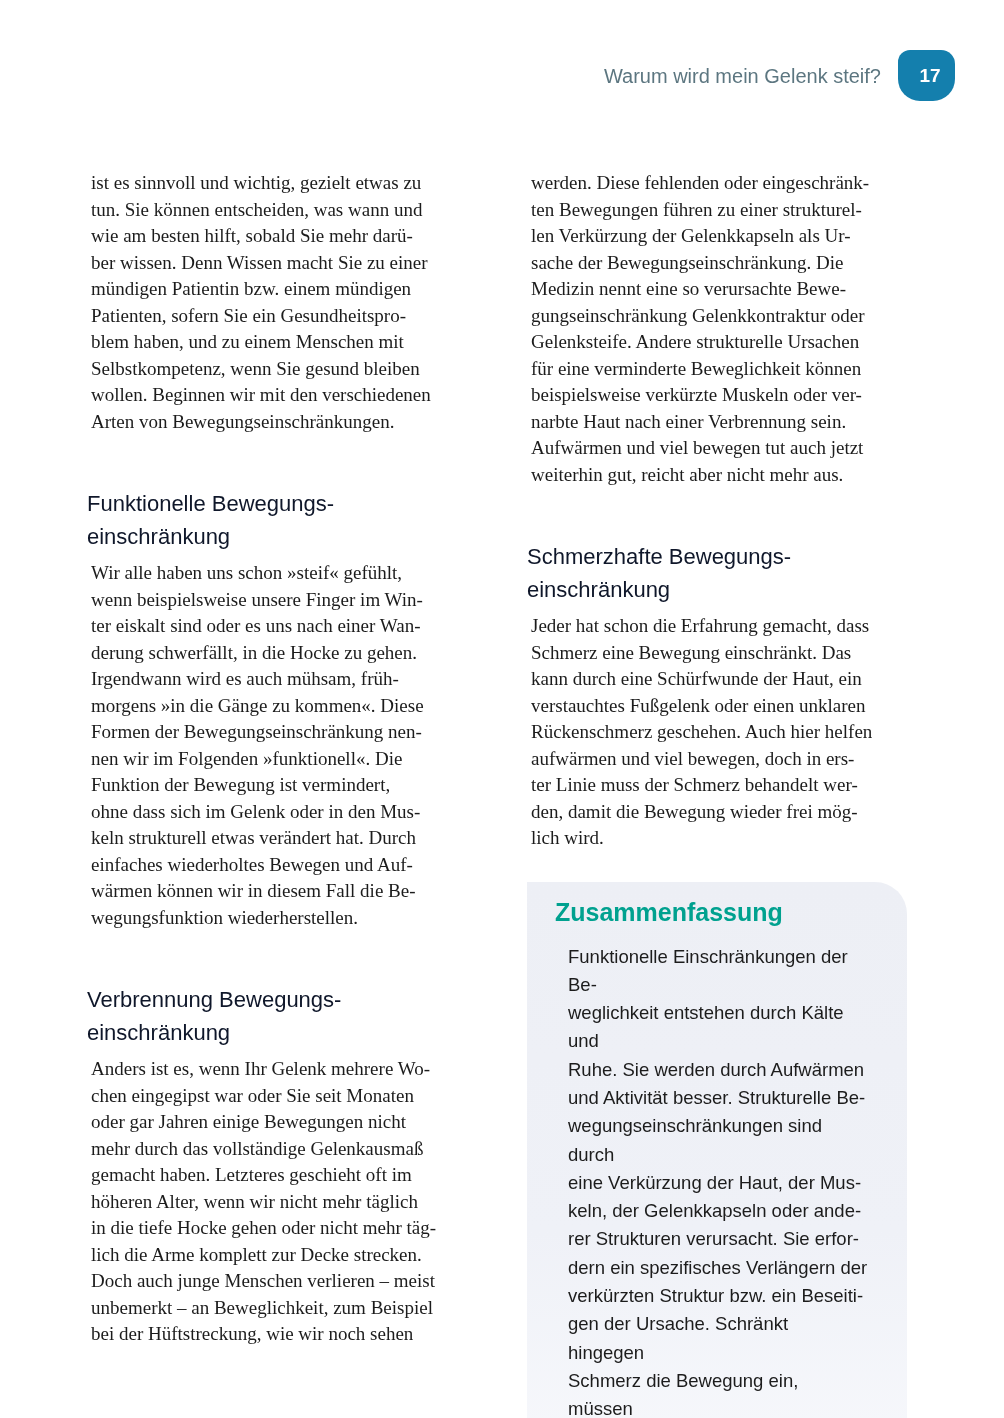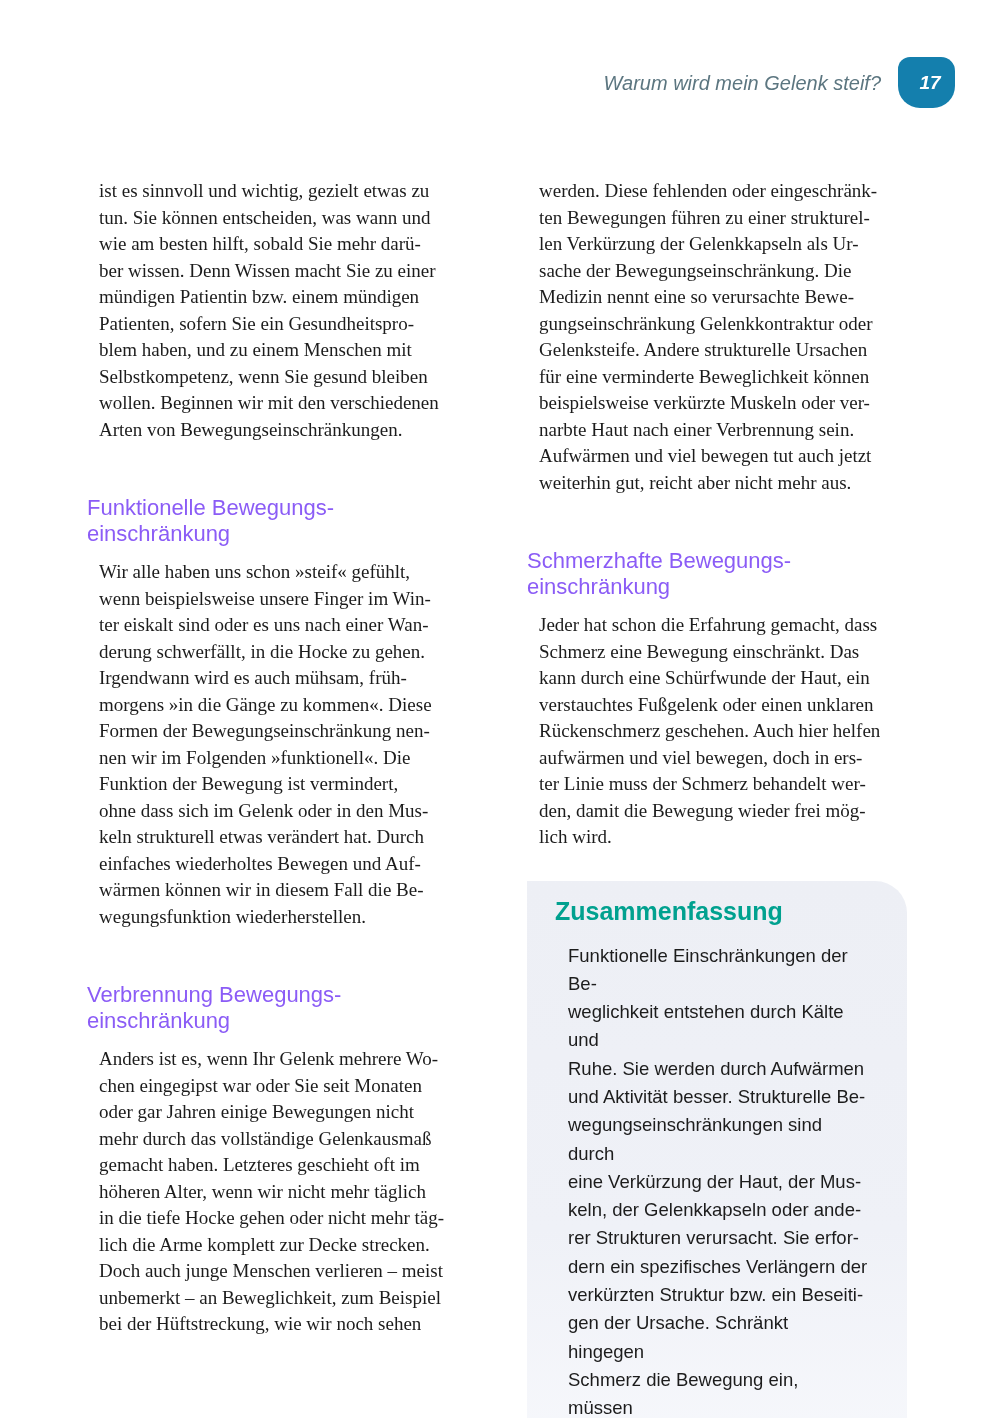--- a/index.html
+++ b/index.html
@@ -13,25 +13,24 @@
     height: 1418px;
     background: #ffffff;
     overflow: hidden;
     font-family: "Liberation Serif", serif;
     color: #1c1c1c;
   }
 
   
   .page-header {
     position: absolute;
-    top: 57px;
+    top: 50px;
     right: 49px;
     display: flex;
     align-items: center;
-    font-style: italic;
   }
   .running-head {
     font-family: "Liberation Sans", sans-serif;
     font-size: 20px;
     color: #5c7680;
     margin-right: 17px;
     line-height: 50px;
   }
   .page-number-badge {
     width: 50px;
@@ -50,33 +49,33 @@
 
   
   .col {
     position: absolute;
     top: 166px;
   }
   .col-left  { left: 87px;  width: 384px; }
   .col-right { left: 527px; width: 384px; }
 
   .body-text {
-    margin: 12px;
+    margin: 4px;
     font-size: 19px;
     line-height: 26.5px;
     white-space: pre-line;
     color: #1c1c1c;
   }
   .section-heading {
     margin: 52px 0 7px 0;
     font-family: "Liberation Sans", sans-serif;
     font-size: 22px;
     font-weight: 400;
-    line-height: 26px;
-    color: #8b5cf6;
+    line-height: 33px;
+    color: #0f172a;
     white-space: pre-line;
   }
 
   
   .summary-box {
     margin-top: 30px;
     width: 380px;
     box-sizing: border-box;
     background: linear-gradient(180deg, #edeff5 0%, #eff1f7 55%, #f9fafd 100%);
     border-radius: 0 32px 28px 28px;

